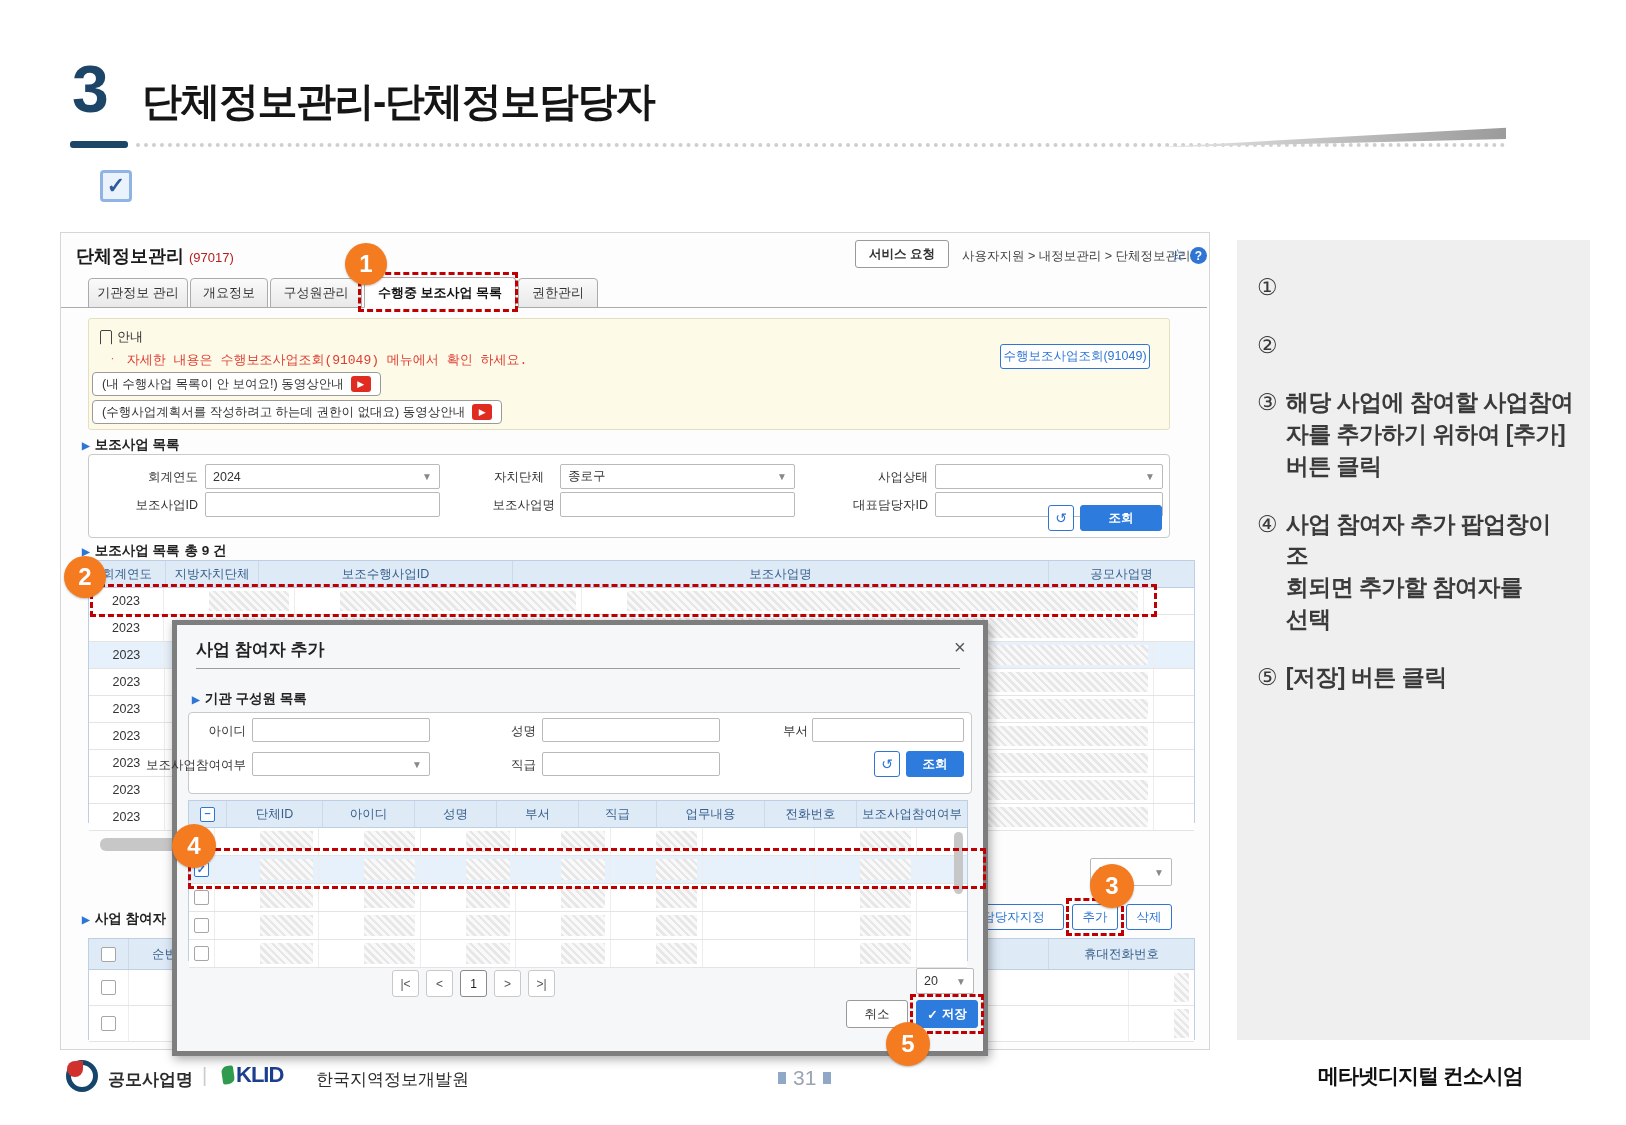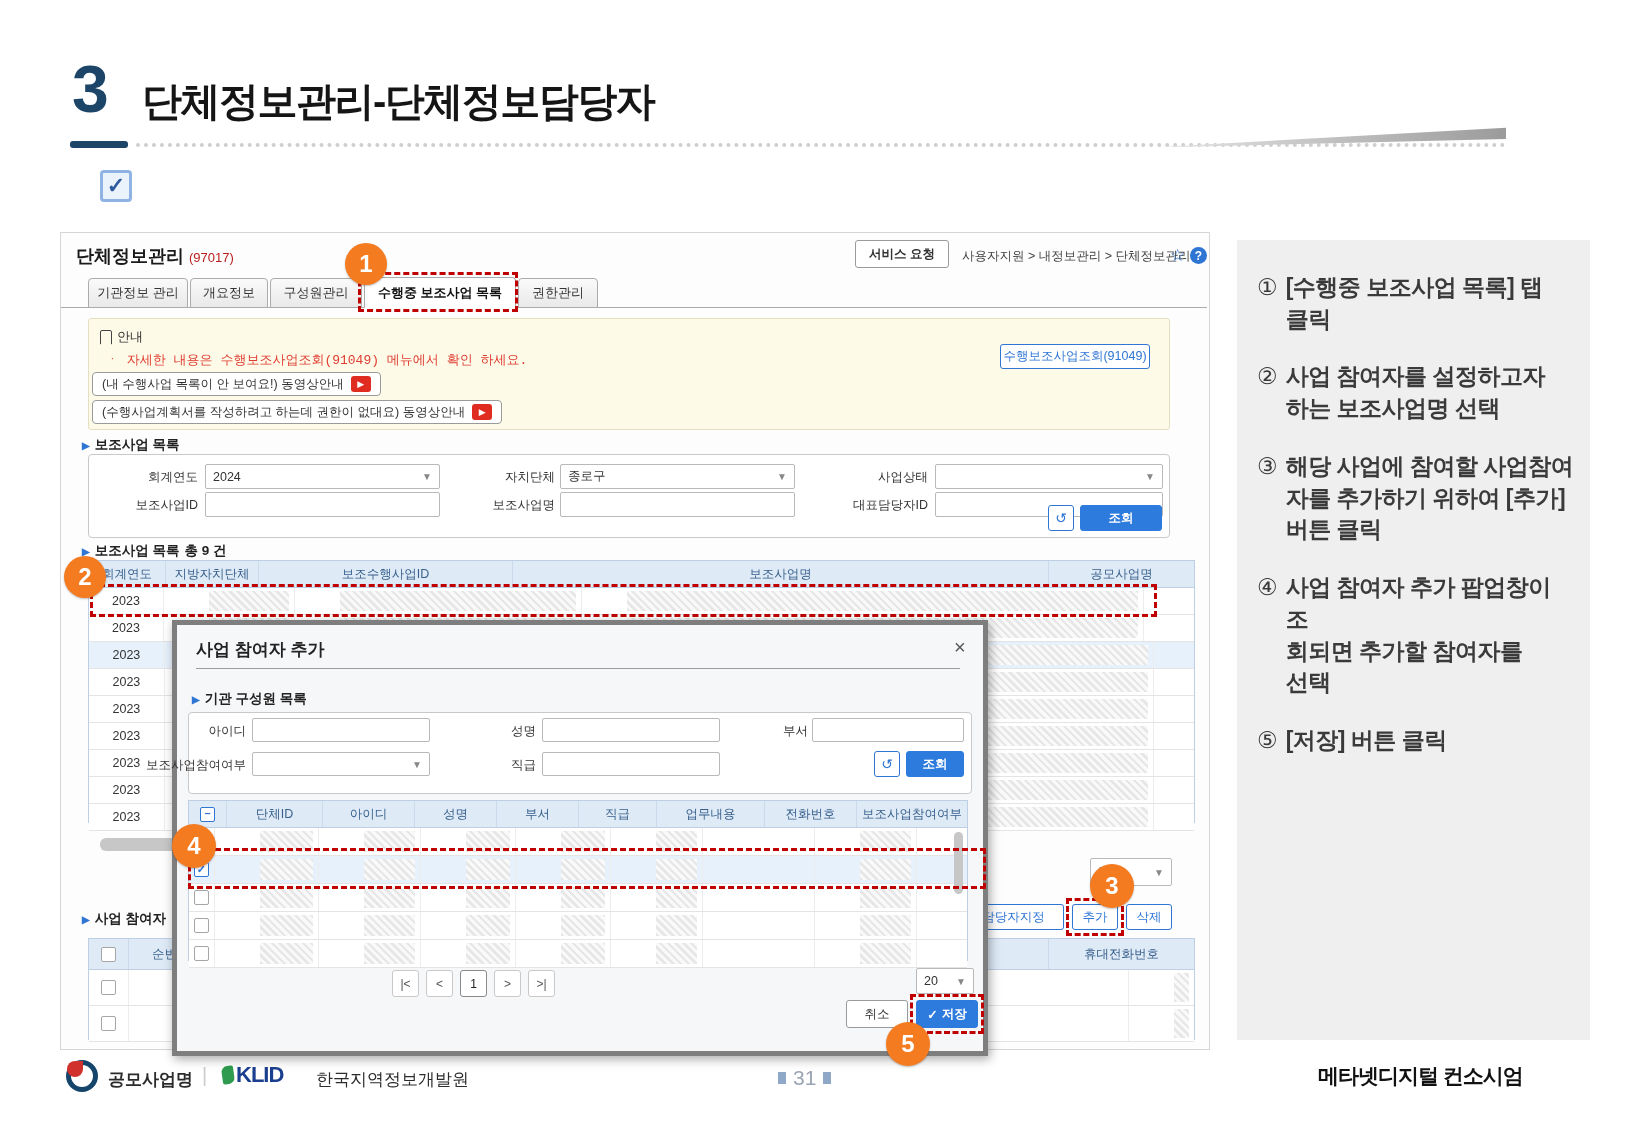--- a/index.html
+++ b/index.html
@@ -137,21 +137,21 @@
   <div class="abs sec-label" style="left:82px;top:436px;">
     <span class="tri">▶</span>
     <span>보조사업 목록</span>
   </div>
   <div class="abs panel" style="left:88px;top:454px;width:1080px;height:82px;"></div>
   <div class="abs lbl" style="left:98px;top:469px;width:100px;">회계연도</div>
   <div class="abs selbox" style="left:205px;top:464px;width:235px;height:25px;">
     <span>2024</span>
     <span class="arr">▼</span>
   </div>
-  <div class="abs lbl" style="left:455px;top:469px;width:100px;">자치단체</div>
+  <div class="abs lbl" style="left:444px;top:469px;width:100px;">자치단체</div>
   <div class="abs selbox" style="left:560px;top:464px;width:235px;height:25px;">
     <span>종로구</span>
     <span class="arr">▼</span>
   </div>
   <div class="abs lbl" style="left:828px;top:469px;width:100px;">사업상태</div>
   <div class="abs selbox" style="left:935px;top:464px;width:228px;height:25px;">
     <span></span>
     <span class="arr">▼</span>
   </div>
   <div class="abs lbl" style="left:98px;top:497px;width:100px;">보조사업ID</div>
@@ -554,27 +554,23 @@
 
   <div class="abs dashed" style="left:188px;top:848px;width:798px;height:41px;z-index:13;"></div>
   <div class="abs badge" style="left:172px;top:824px;width:44px;height:44px;z-index:14;">4</div>
   <div class="abs dashed" style="left:910px;top:994px;width:74px;height:40px;z-index:13;"></div>
   <div class="abs badge" style="left:886px;top:1022px;width:44px;height:44px;z-index:14;">5</div>
 
   <div class="abs sidebar" style="left:1237px;top:240px;width:353px;height:800px;">
     <div id="sidebar-steps" style="padding:32px 14px 0 20px;">
         <div class="step">
           <div class="step-num">①</div>
-          <div class="step-txt">[수행중 보조사업 목록] 탭
-클릭</div>
         </div>
         <div class="step">
           <div class="step-num">②</div>
-          <div class="step-txt">사업 참여자를 설정하고자
-하는 보조사업명 선택</div>
         </div>
         <div class="step">
           <div class="step-num">③</div>
           <div class="step-txt">해당 사업에 참여할 사업참여
 자를 추가하기 위하여 [추가]
 버튼 클릭</div>
         </div>
         <div class="step">
           <div class="step-num">④</div>
           <div class="step-txt">사업 참여자 추가 팝업창이 조

